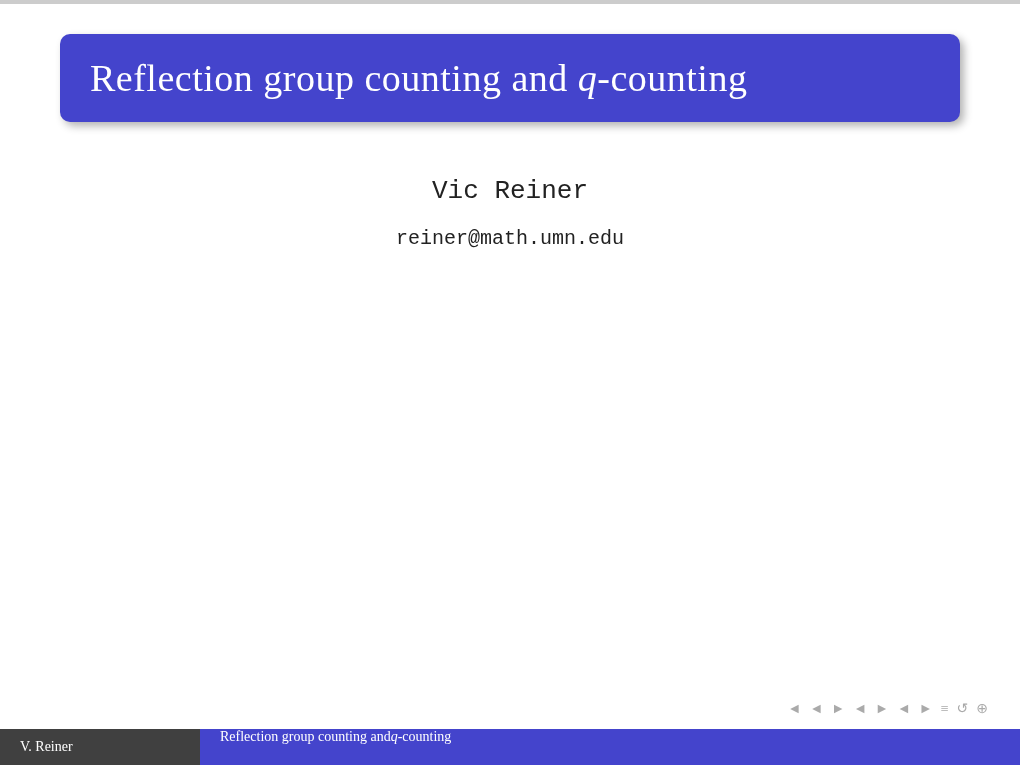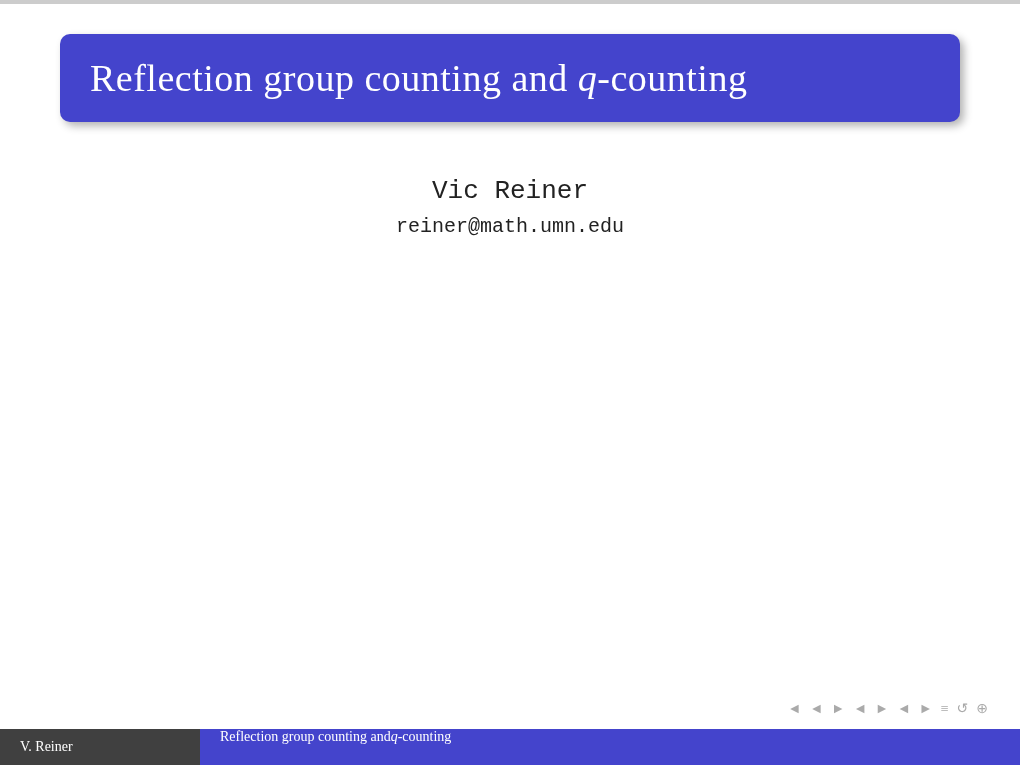--- a/index.html
+++ b/index.html
@@ -80,21 +80,21 @@
       font-size: 26px;
       color: #222222;
       font-family: 'Georgia', serif;
       line-height: 1.5;
     }
 
     .author-email {
       font-size: 20px;
       color: #222222;
       font-family: 'Courier New', monospace;
-      margin-top: 4px;
+      margin-top: 16px;
     }
 
     
     .conference-section {
       text-align: center;
       margin-top: 10px;
     }
 
     .summer-school {
       font-size: 28px;

